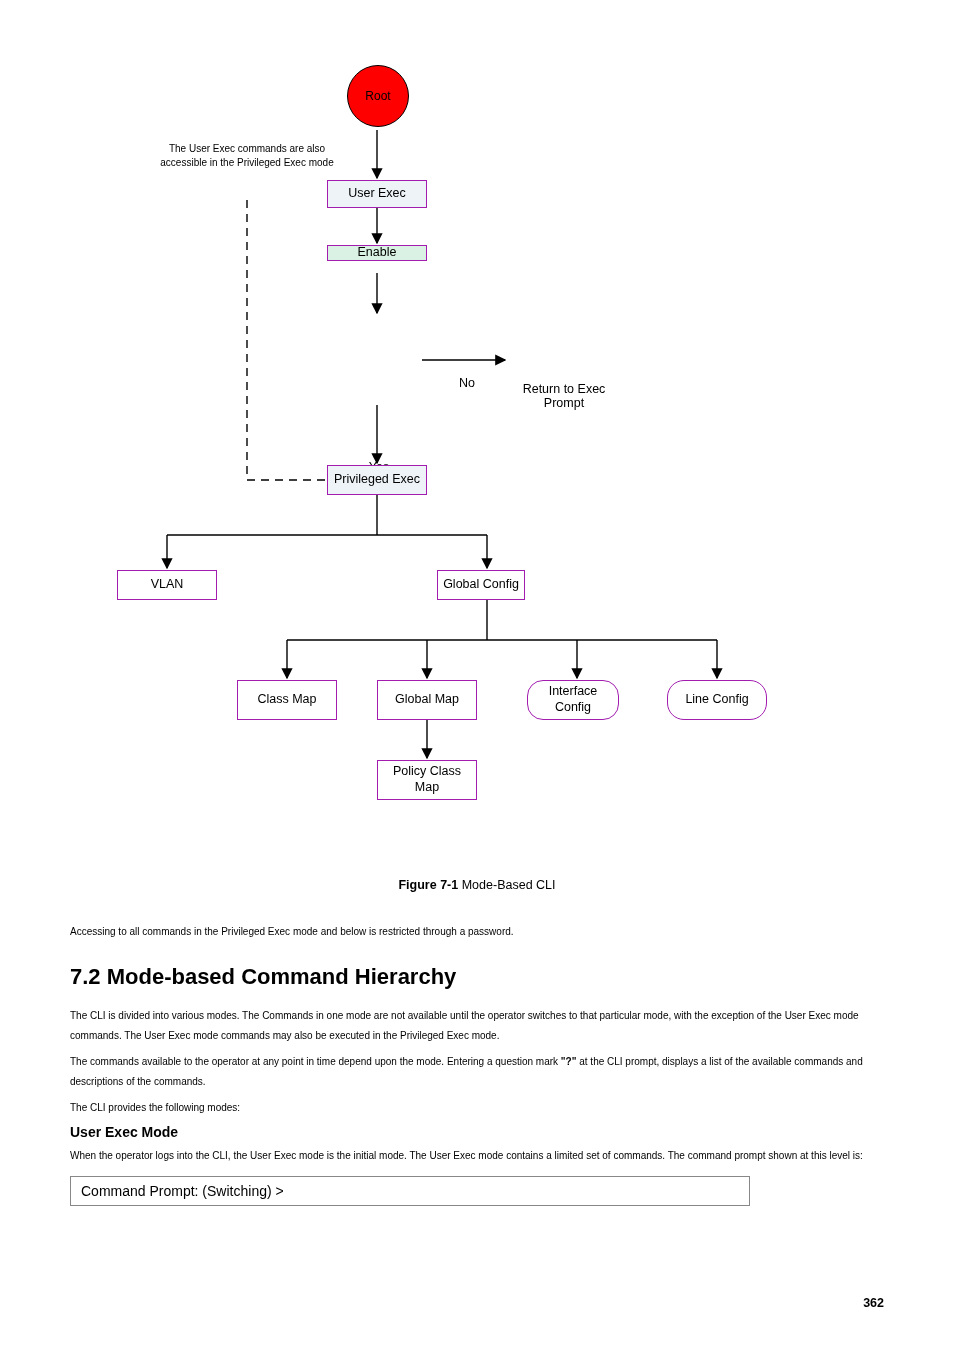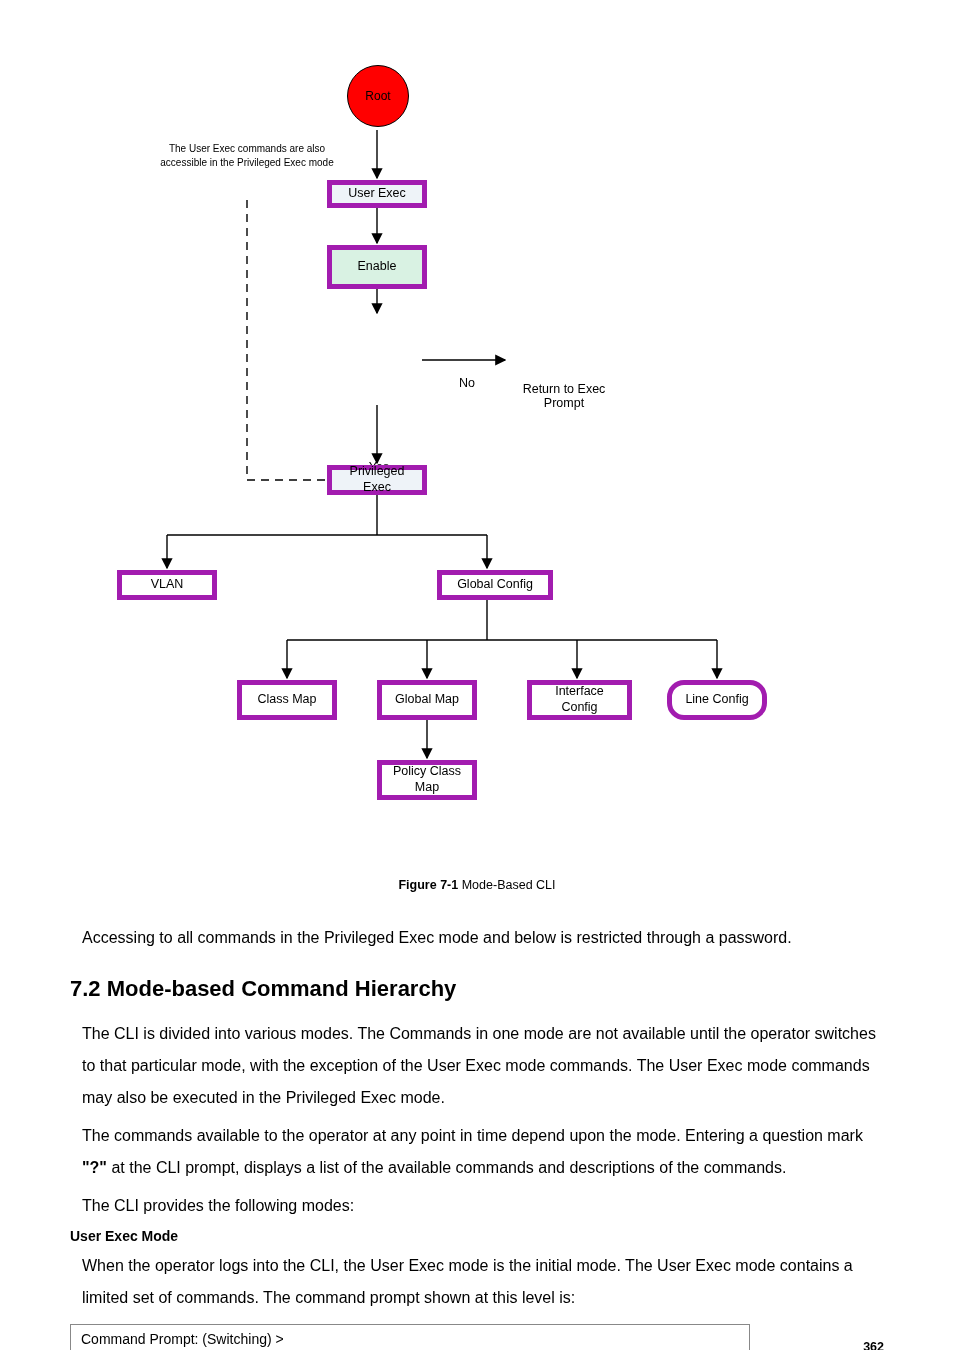--- a/index.html
+++ b/index.html
@@ -24,21 +24,21 @@
     margin-bottom: 20px;
   }
   .diagram {
     position: relative;
     width: 800px;
     height: 810px;
     margin: 0 auto 0 auto;
   }
   .dbox {
     position: absolute;
-    border: 5px solid #a21caf;
+    border: 1px solid #a21caf;
     box-sizing: border-box;
     display: flex;
     align-items: center;
     justify-content: center;
     text-align: center;
     font-size: 12.5px;
     background: #fff;
     padding: 2px 4px;
     line-height: 1.25;
   }
@@ -90,23 +90,23 @@
     top: 0;
     left: 0;
   }
   .figure-caption {
     text-align: center;
     font-size: 12.5px;
     margin-top: 8px;
     margin-bottom: 30px;
   }
   .body-text {
-    font-size: 16px;
+    font-size: 10px;
     line-height: 2.0;
-    margin: 0 0 6px 12px;
+    margin: 0 0 6px 0;
   }
   h2.section {
     font-size: 22px;
     font-weight: bold;
     margin: 22px 0 16px 0;
   }
   .subhead {
     font-size: 14px;
     font-weight: bold;
     margin: 6px 0 6px 0;
@@ -176,50 +176,50 @@
     <div class="root-circle" style="left:270px; top:5px; width:60px; height:60px;">
       <span>Root</span>
     </div>
 
     <div class="side-note" style="left:80px; top:82px;">The User Exec commands are also accessible in the Privileged Exec mode</div>
 
     <div class="dbox" style="left:250px; top:120px; width:100px; height:28px; background:#eef3f8;">
       <span>User Exec</span>
     </div>
 
-    <div class="dbox" style="left:250px; top:185px; width:100px; height:44px; background:#d9f2e3;">
+    <div class="dbox" style="left:250px; top:185px; width:100px; height:16px; background:#d9f2e3;">
       <span>Enable</span>
     </div>
 
 
     <div class="plain-label" style="left:370px; top:276px; width:40px;">No</div>
     <div class="plain-label" style="left:282px; top:360px; width:40px;text-decoration:underline;">Yes</div>
     <div class="plain-label" style="left:432px; top:282px; width:110px;">Return to Exec Prompt</div>
 
     <div class="dbox" style="left:250px; top:405px; width:100px; height:30px; background:#eef3f8;">
       <span>Privileged Exec</span>
     </div>
 
     <div class="dbox" style="left:40px; top:510px; width:100px; height:30px;">
       <span>VLAN</span>
     </div>
 
-    <div class="dbox" style="left:360px; top:510px; width:116px; height:30px;">
+    <div class="dbox" style="left:360px; top:510px; width:88px; height:30px;">
       <span>Global Config</span>
     </div>
 
     <div class="dbox" style="left:160px; top:620px; width:100px; height:40px;">
       <span>Class Map</span>
     </div>
 
     <div class="dbox" style="left:300px; top:620px; width:100px; height:40px;">
       <span>Global Map</span>
     </div>
 
-    <div class="dbox" style="left:450px; top:620px; width:105px; height:40px;">
+    <div class="dbox" style="left:450px; top:620px; width:92px; height:40px;border-radius:16px;">
       <span>Interface Config</span>
     </div>
 
     <div class="dbox" style="left:590px; top:620px; width:100px; height:40px;border-radius:17px;">
       <span>Line Config</span>
     </div>
 
     <div class="dbox" style="left:300px; top:700px; width:100px; height:40px;">
       <span>Policy Class Map</span>
     </div>

